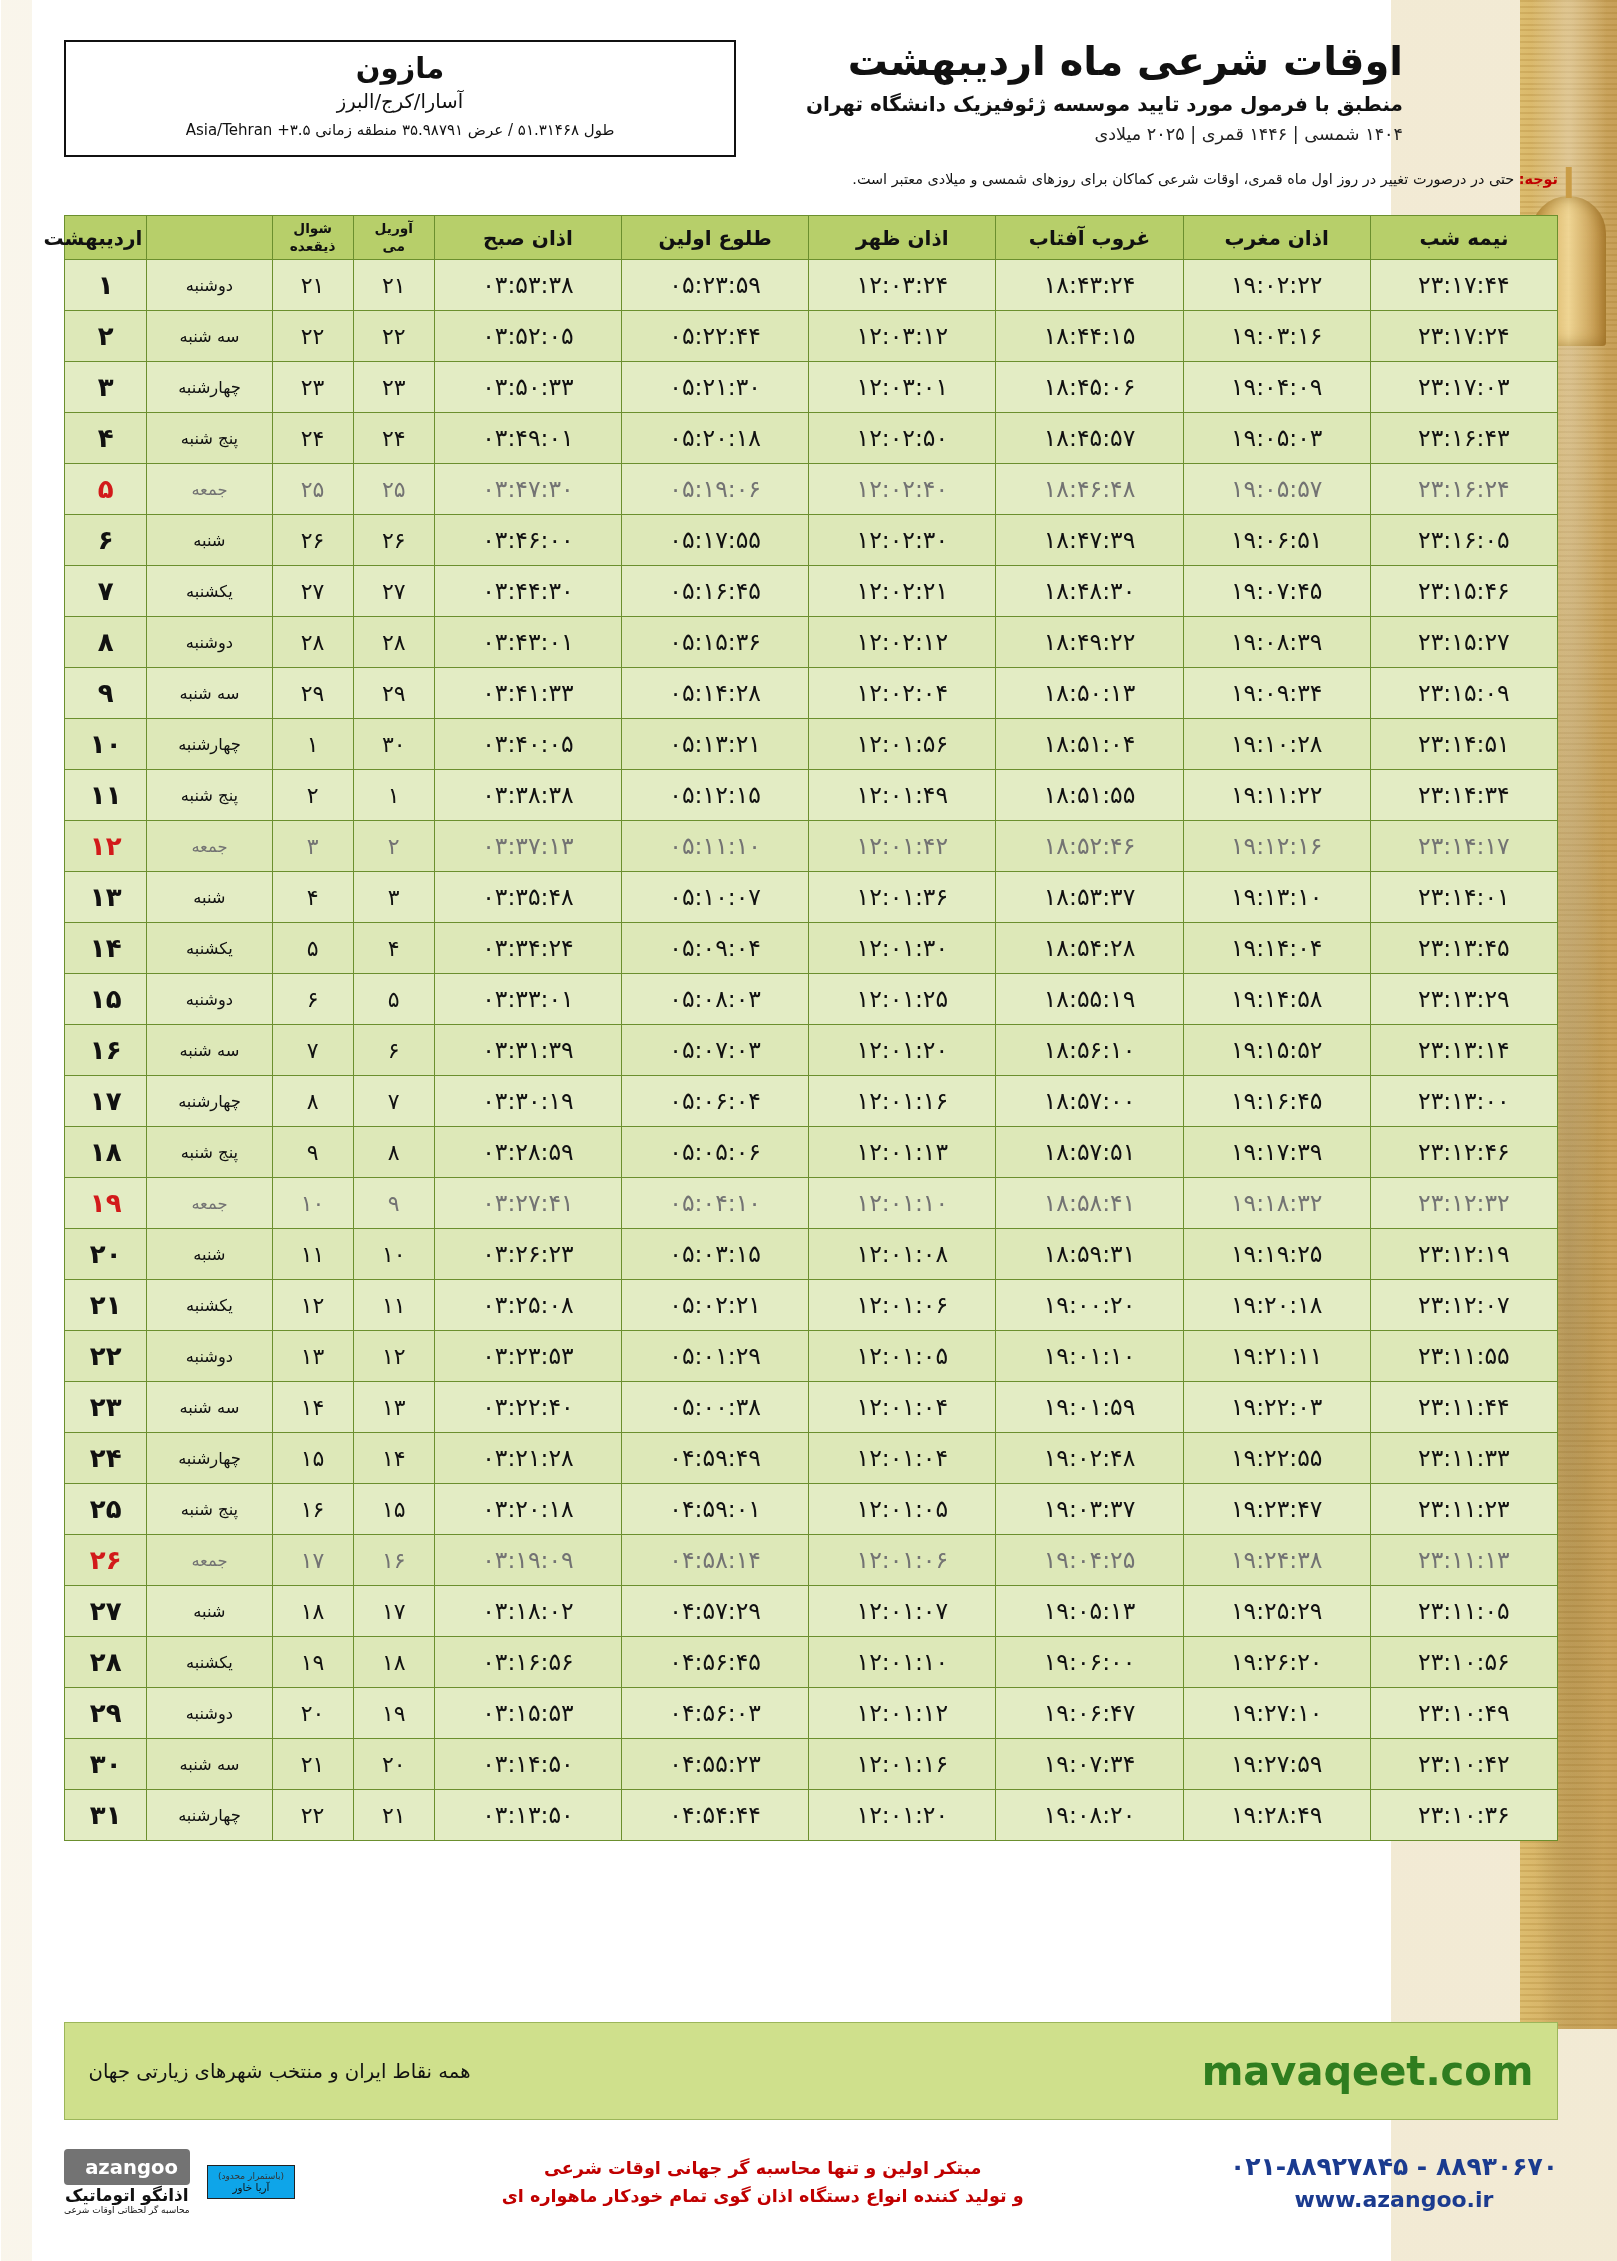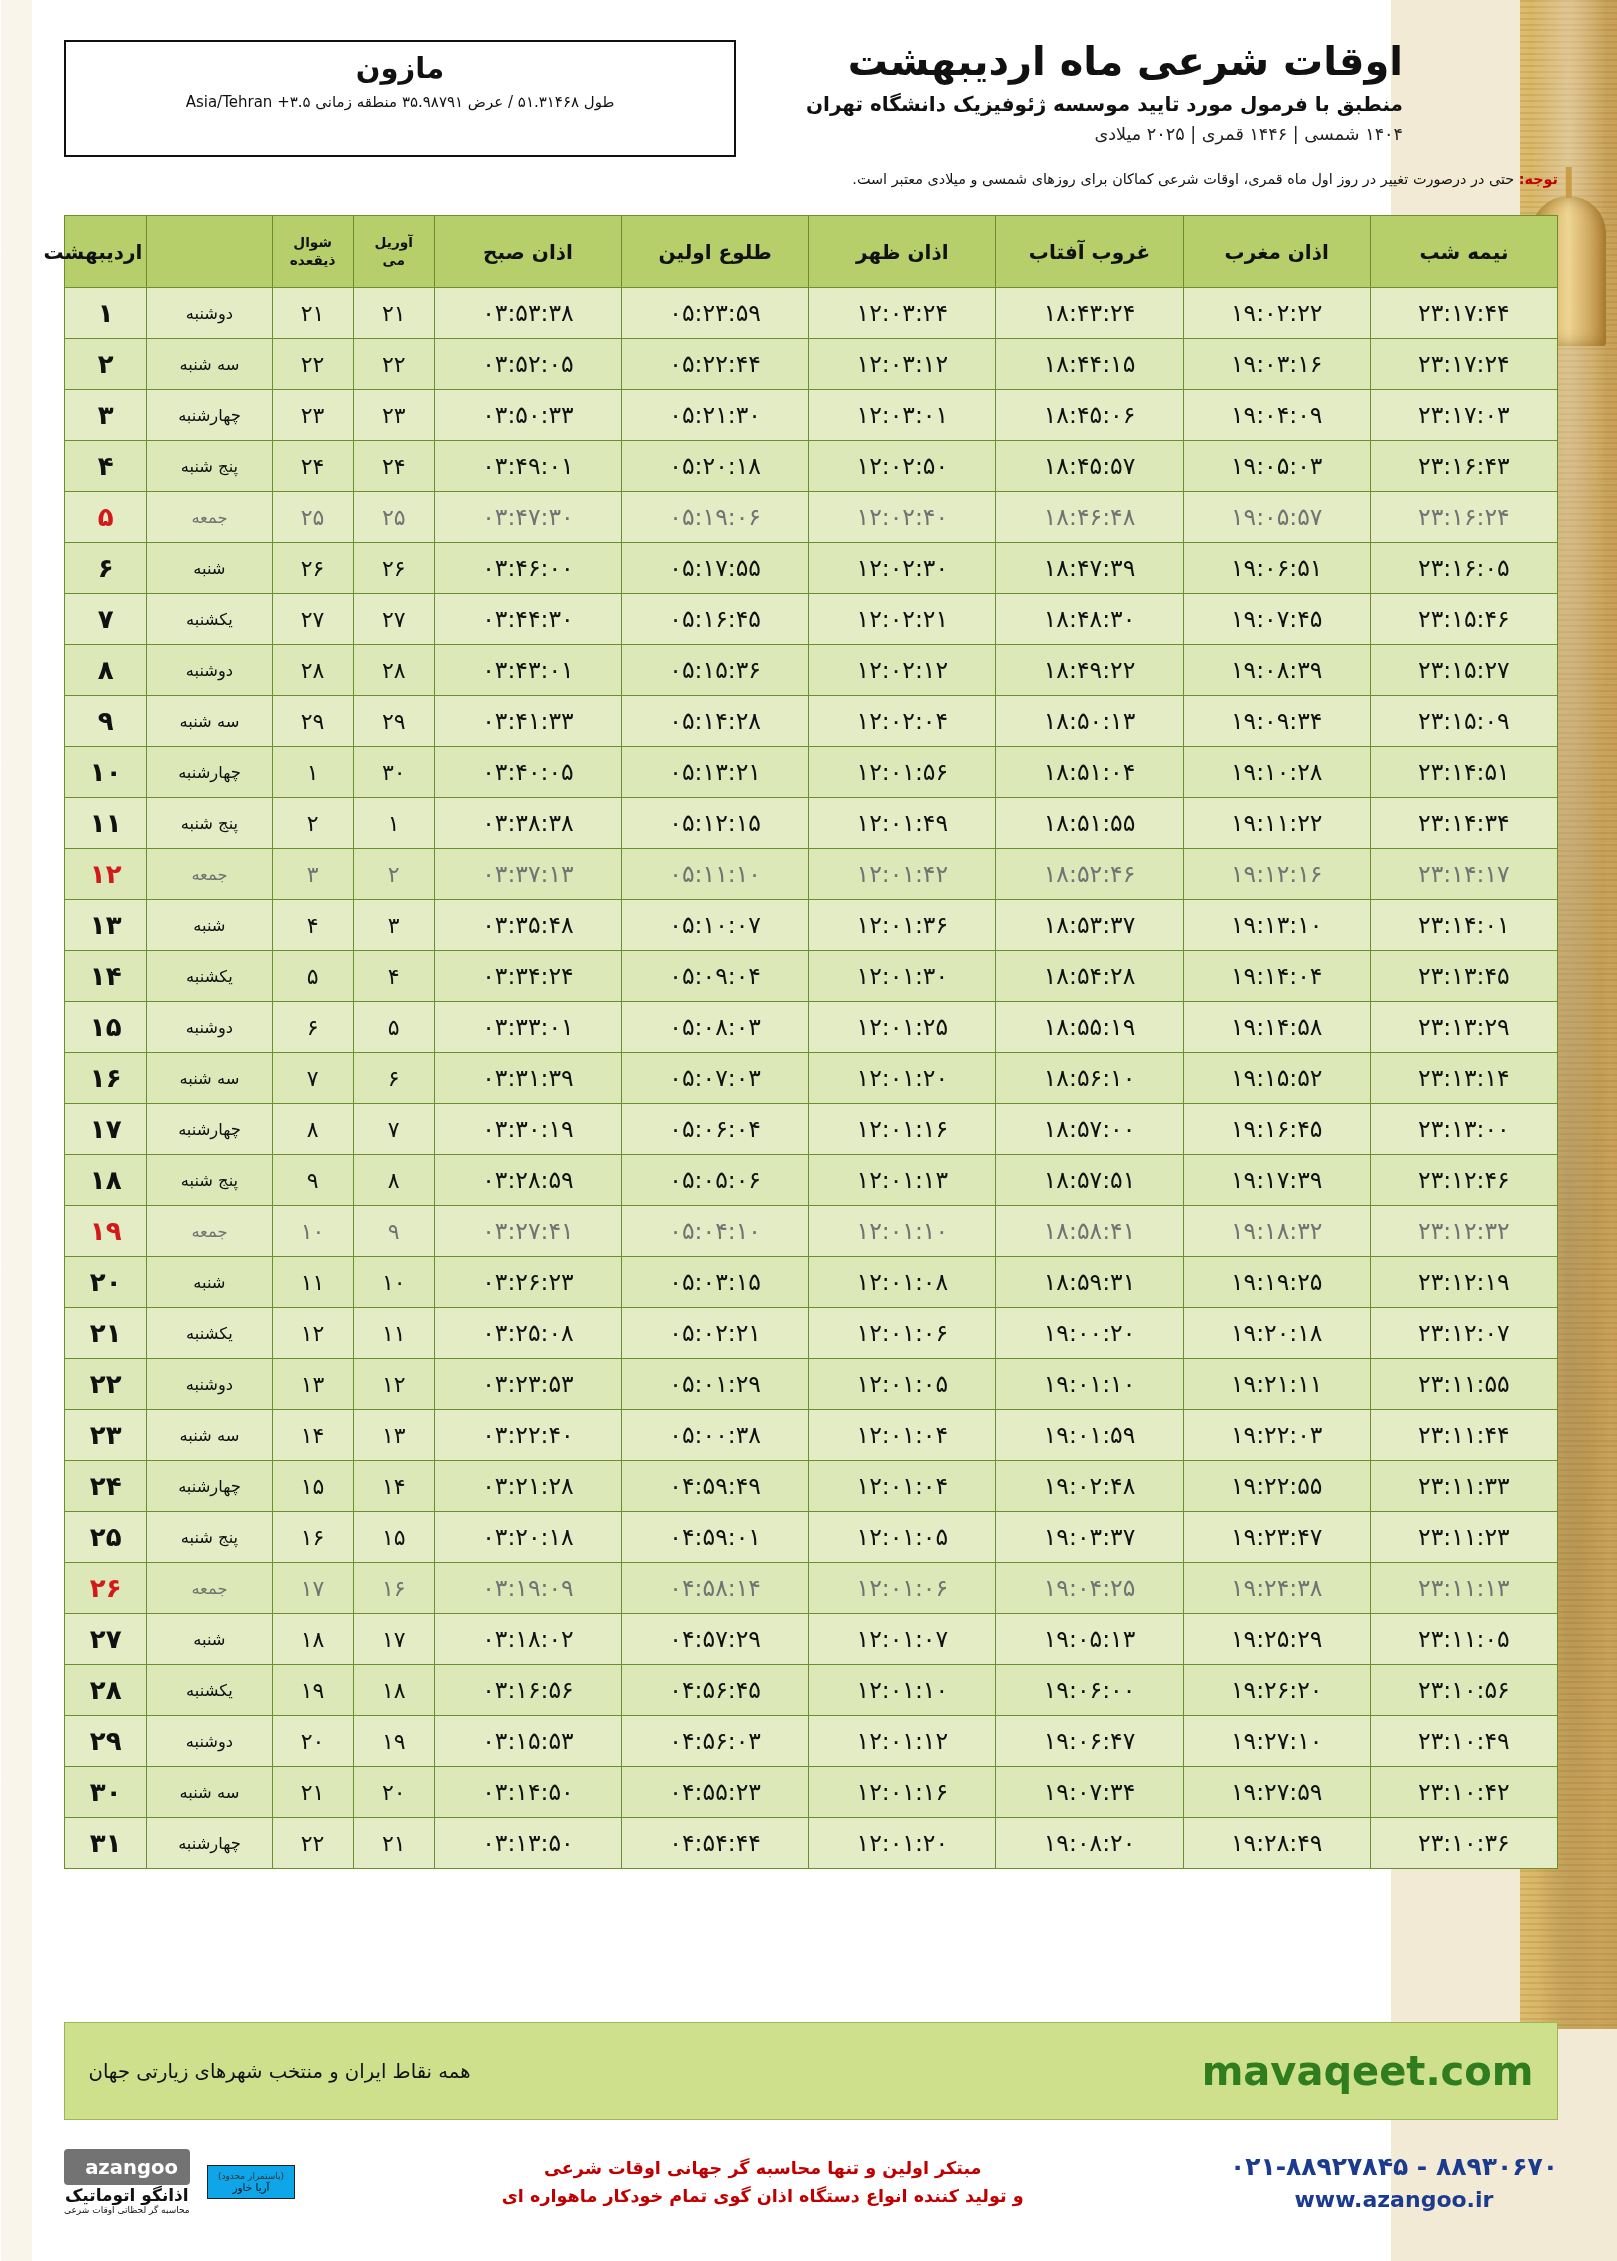--- a/index.html
+++ b/index.html
@@ -78,21 +78,21 @@
   
   .tbl-wrap { position:absolute; left:64px; top:215px; width:1494px; }
   table { border-collapse:collapse; width:100%; table-layout:fixed; }
   th, td { border:1.3px solid #6b8f2e; }
 
   thead th {
     background:#b7cf6a;
     color:#111;
     font-size:20px;
     font-weight:bold;
-    height:72px;
+    height:44px;
     text-align:center;
     padding:0 3.9px;
   }
   thead th.small { font-size:13.7px; line-height:1.25; }
 
   tbody td {
     height:51px;
     text-align:center;
     background:#e3ecc4;
     color:#111;
@@ -158,20 +158,21 @@
 <div class="header">
 
   <div class="title-block">
     <div class="title-main">اوقات شرعی ماه اردیبهشت</div>
     <div class="title-sub">منطبق با فرمول مورد تایید موسسه ژئوفیزیک دانشگاه تهران</div>
     <div class="title-years">۱۴۰۴ شمسی | ۱۴۴۶ قمری | ۲۰۲۵ میلادی</div>
   </div>
 
   <div class="loc-box">
     <div class="loc-city">مازون</div>
+    <div class="loc-path">آسارا/کرج/البرز</div>
     <div class="loc-geo">طول ۵۱.۳۱۴۶۸ / عرض ۳۵.۹۸۷۹۱ منطقه زمانی ۳.۵+ Asia/Tehran</div>
   </div>
 
   <div class="notice">
     <b>توجه:</b>
     <span>حتی در درصورت تغییر در روز اول ماه قمری، اوقات شرعی کماکان برای روزهای شمسی و میلادی معتبر است.</span>
   </div>
 </div>
 
 <div class="tbl-wrap">

